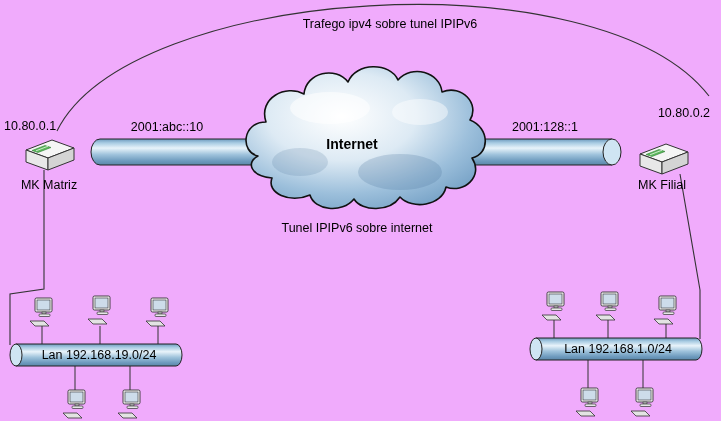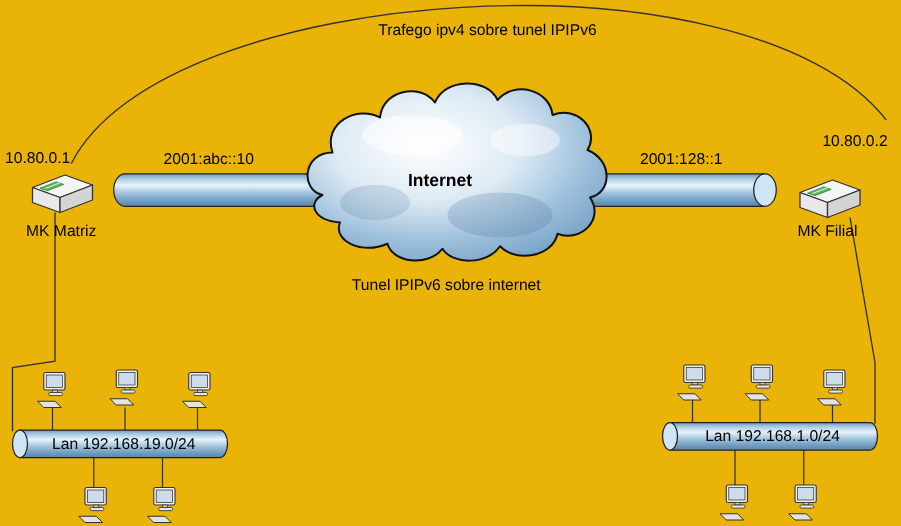--- a/index.html
+++ b/index.html
@@ -1,19 +1,19 @@
 <!DOCTYPE html>
 <html><head>
 <meta charset="utf-8">
 <style>
   html,body{margin:0;padding:0;background:#fff;}
   .canvas{
     position:relative;
     width:721px;height:421px;
-    background:#eab308;
+    background:#f0abfc;
     overflow:hidden;
     font-family:"Liberation Sans", sans-serif;
   }
   svg{display:block;}
   text{
     font-family:"Liberation Sans", sans-serif;
     font-size:12.5px;
     fill:#000;
   }
   .cloud-title{font-size:14px;font-weight:bold;}

